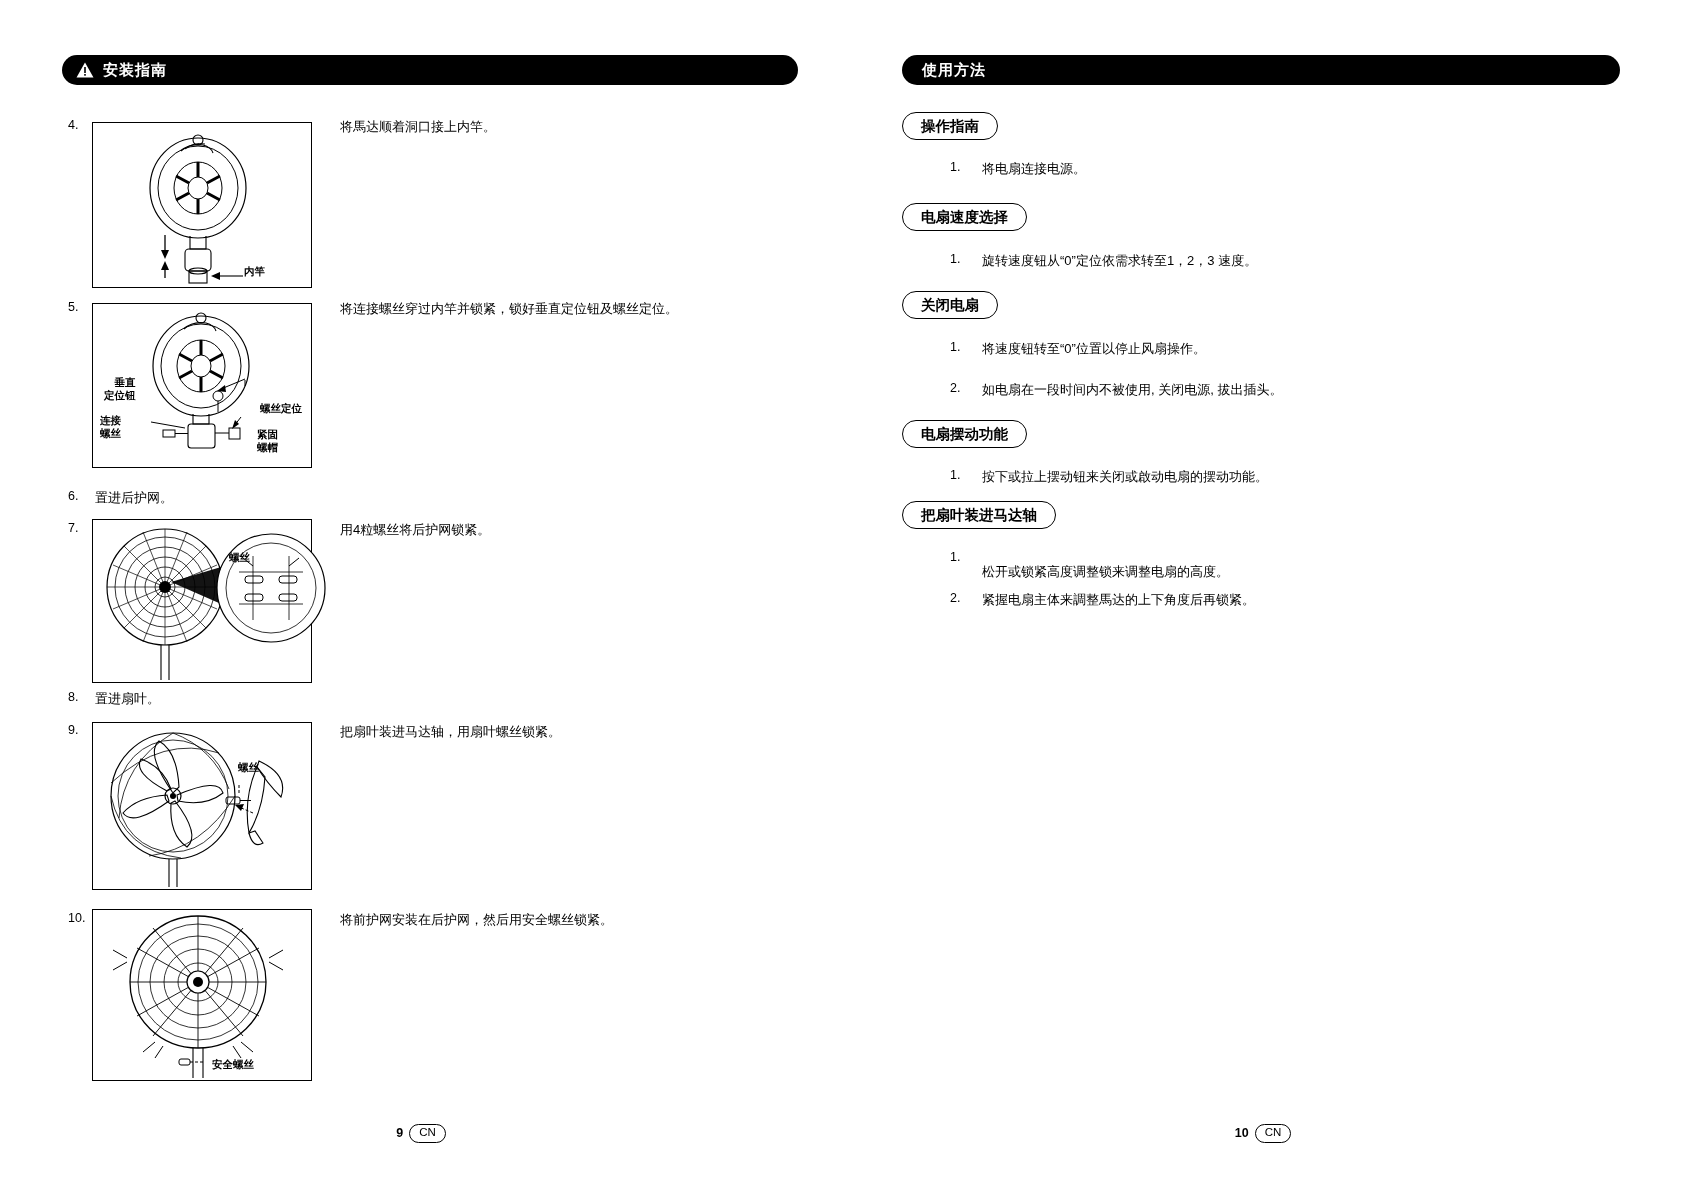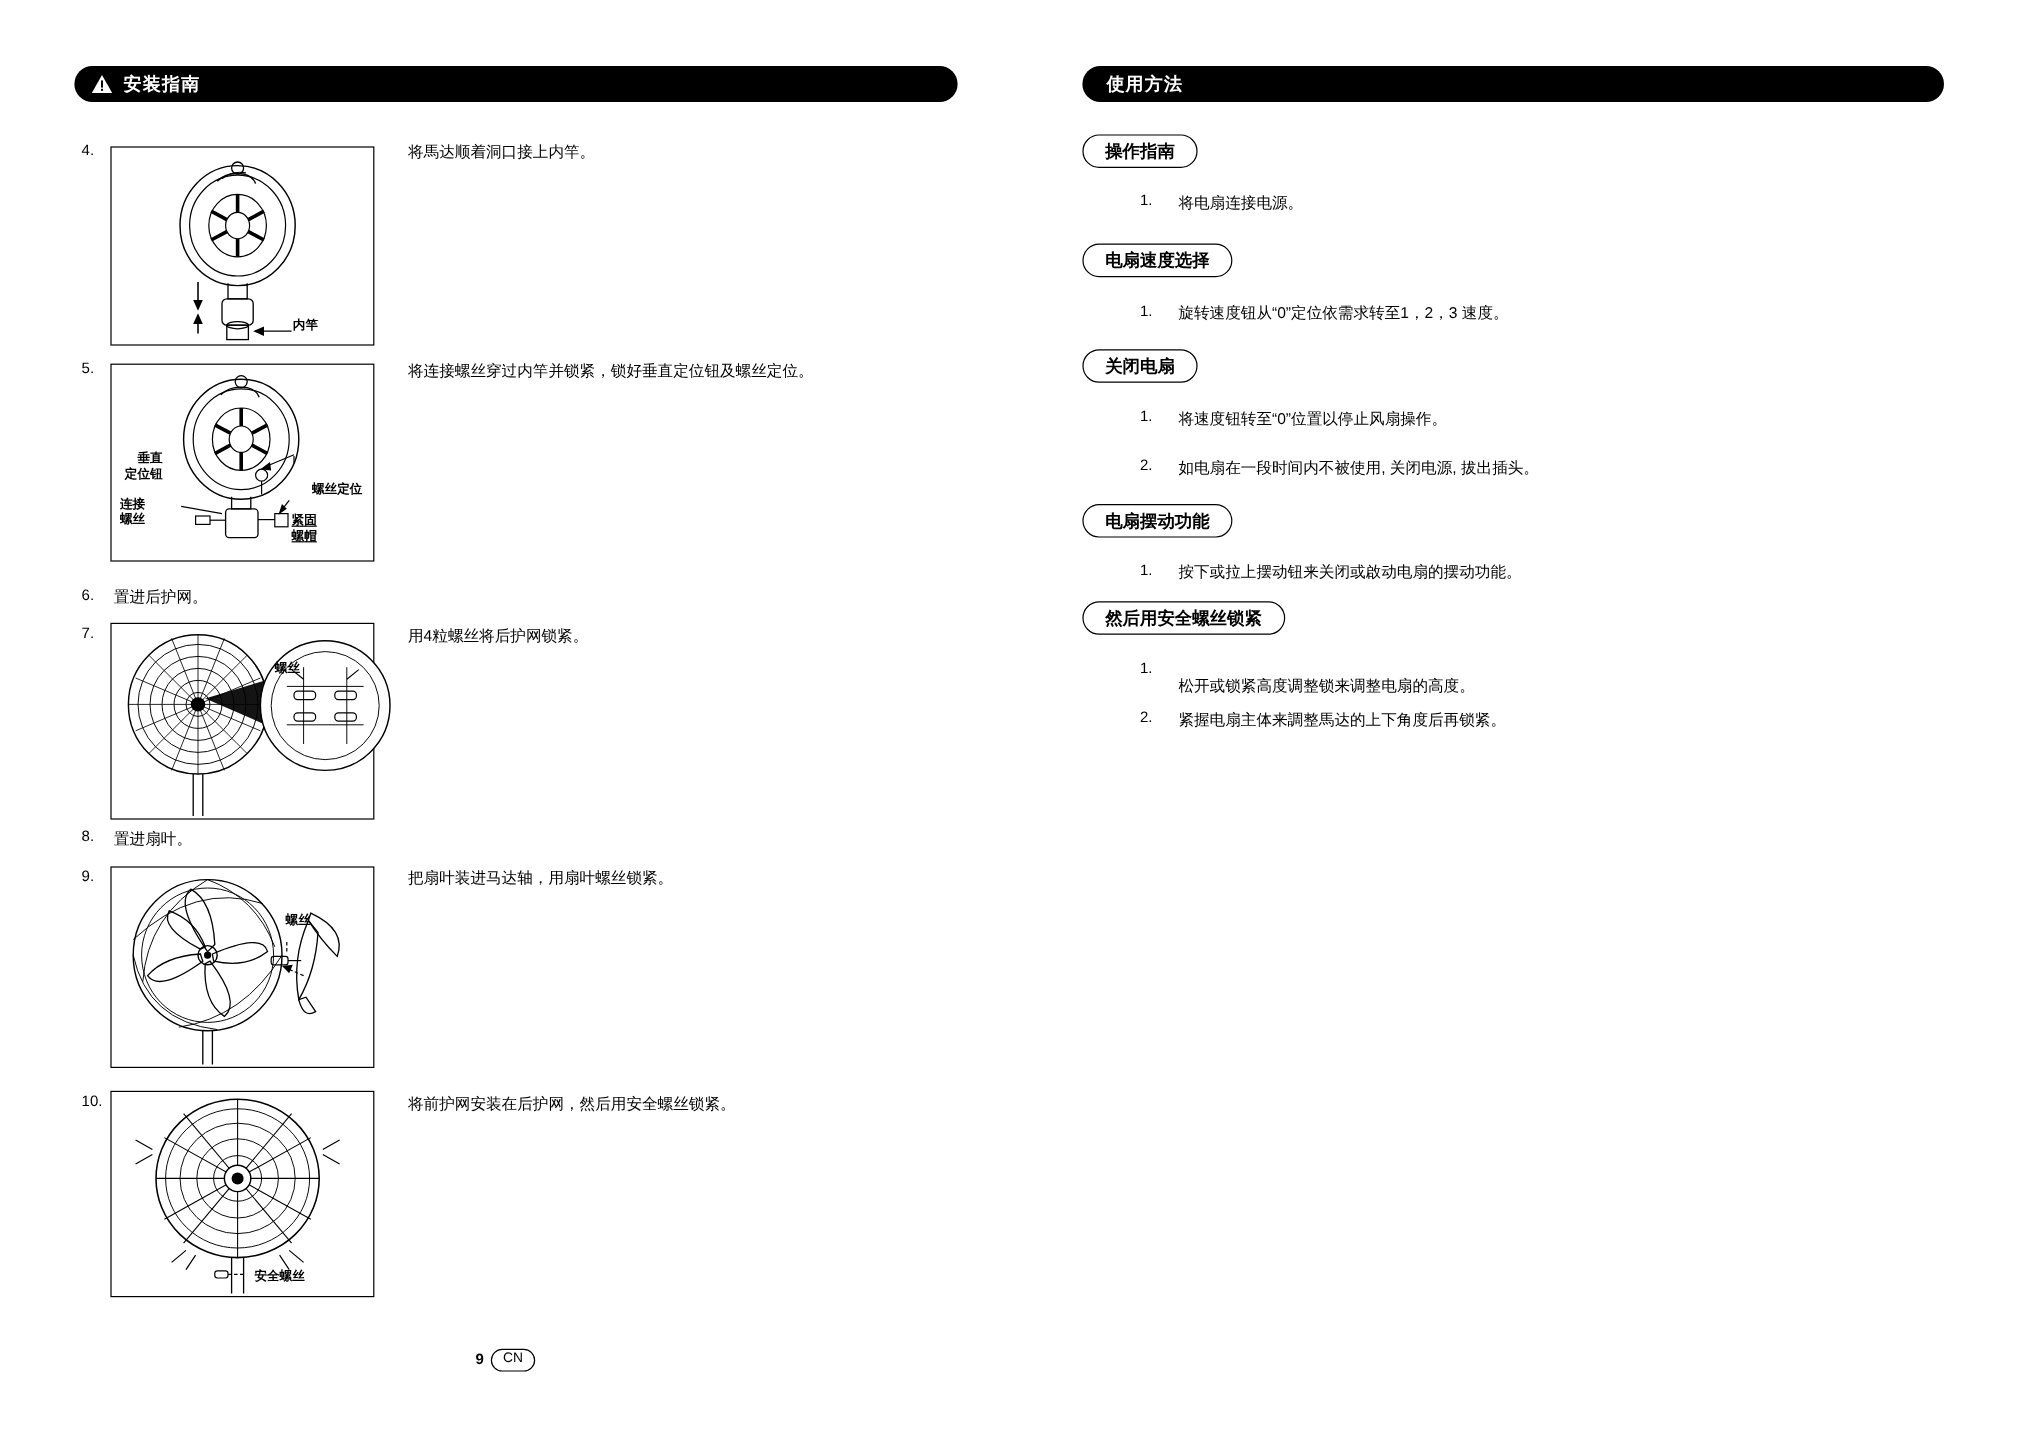--- a/index.html
+++ b/index.html
@@ -204,21 +204,21 @@
       <path d="M152 82 L152 76" stroke="#000" stroke-width="1"></path>
       <path d="M148 113 L141 122" stroke="#000" stroke-width="1"></path>
       <polygon points="139,125 142,116 146,120" fill="#000"></polygon>
     </svg>
   </div>
   <div class="fig-label" style="left:104px; top:376px; text-align:right; white-space:pre-line;">垂直
 定位钮</div>
   <div class="fig-label" style="left:100px; top:414px; text-align:right; white-space:pre-line;">连接
 螺丝</div>
   <div class="fig-label" style="left:260px; top:402px;">螺丝定位</div>
-  <div class="fig-label" style="left:243px; top:428px; white-space:pre-line;text-decoration:underline;">紧固
+  <div class="fig-label" style="left:257px; top:428px; white-space:pre-line;">紧固
 螺帽</div>
 
   <div class="step-num" style="left:68px; top:489px;">6.</div>
   <div class="step-text" style="left:95px; top:489px;">置进后护网。</div>
 
   <div class="step-num" style="left:68px; top:521px;">7.</div>
   <div class="step-text" style="left:340px; top:521px;">用4粒螺丝将后护网锁紧。</div>
   <div class="fig-box" style="left:92px; top:519px; width:220px; height:164px;">
     <svg width="218" height="162" viewBox="0 0 218 162">
 
@@ -373,20 +373,23 @@
   <div class="list-idx" style="left:108px; top:381px;">2.</div>
   <div class="list-item" style="left:140px; top:381px;">如电扇在一段时间内不被使用, 关闭电源, 拔出插头。</div>
 
   <div style="position:absolute; left:60px; top:420px;">
     <span class="pill">电扇摆动功能</span>
   </div>
   <div class="list-idx" style="left:108px; top:468px;">1.</div>
   <div class="list-item" style="left:140px; top:468px;">按下或拉上摆动钮来关闭或啟动电扇的摆动功能。</div>
 
   <div style="position:absolute; left:60px; top:501px;">
-    <span class="pill">然后用安全螺丝锁紧</span>
+    <span class="pill">把扇叶装进马达轴</span>
   </div>
   <div class="list-idx" style="left:108px; top:550px;">1.</div>
   <div class="list-item" style="left:140px; top:563px;">松开或锁紧高度调整锁来调整电扇的高度。</div>
   <div class="list-idx" style="left:108px; top:591px;">2.</div>
   <div class="list-item" style="left:140px; top:591px;">紧握电扇主体来調整馬达的上下角度后再锁紧。</div>
 
+  <div class="footer">
+    <span class="pgnum">10</span><span class="cn-badge">CN</span>
+  </div>
 </div>
 
 </body></html>

